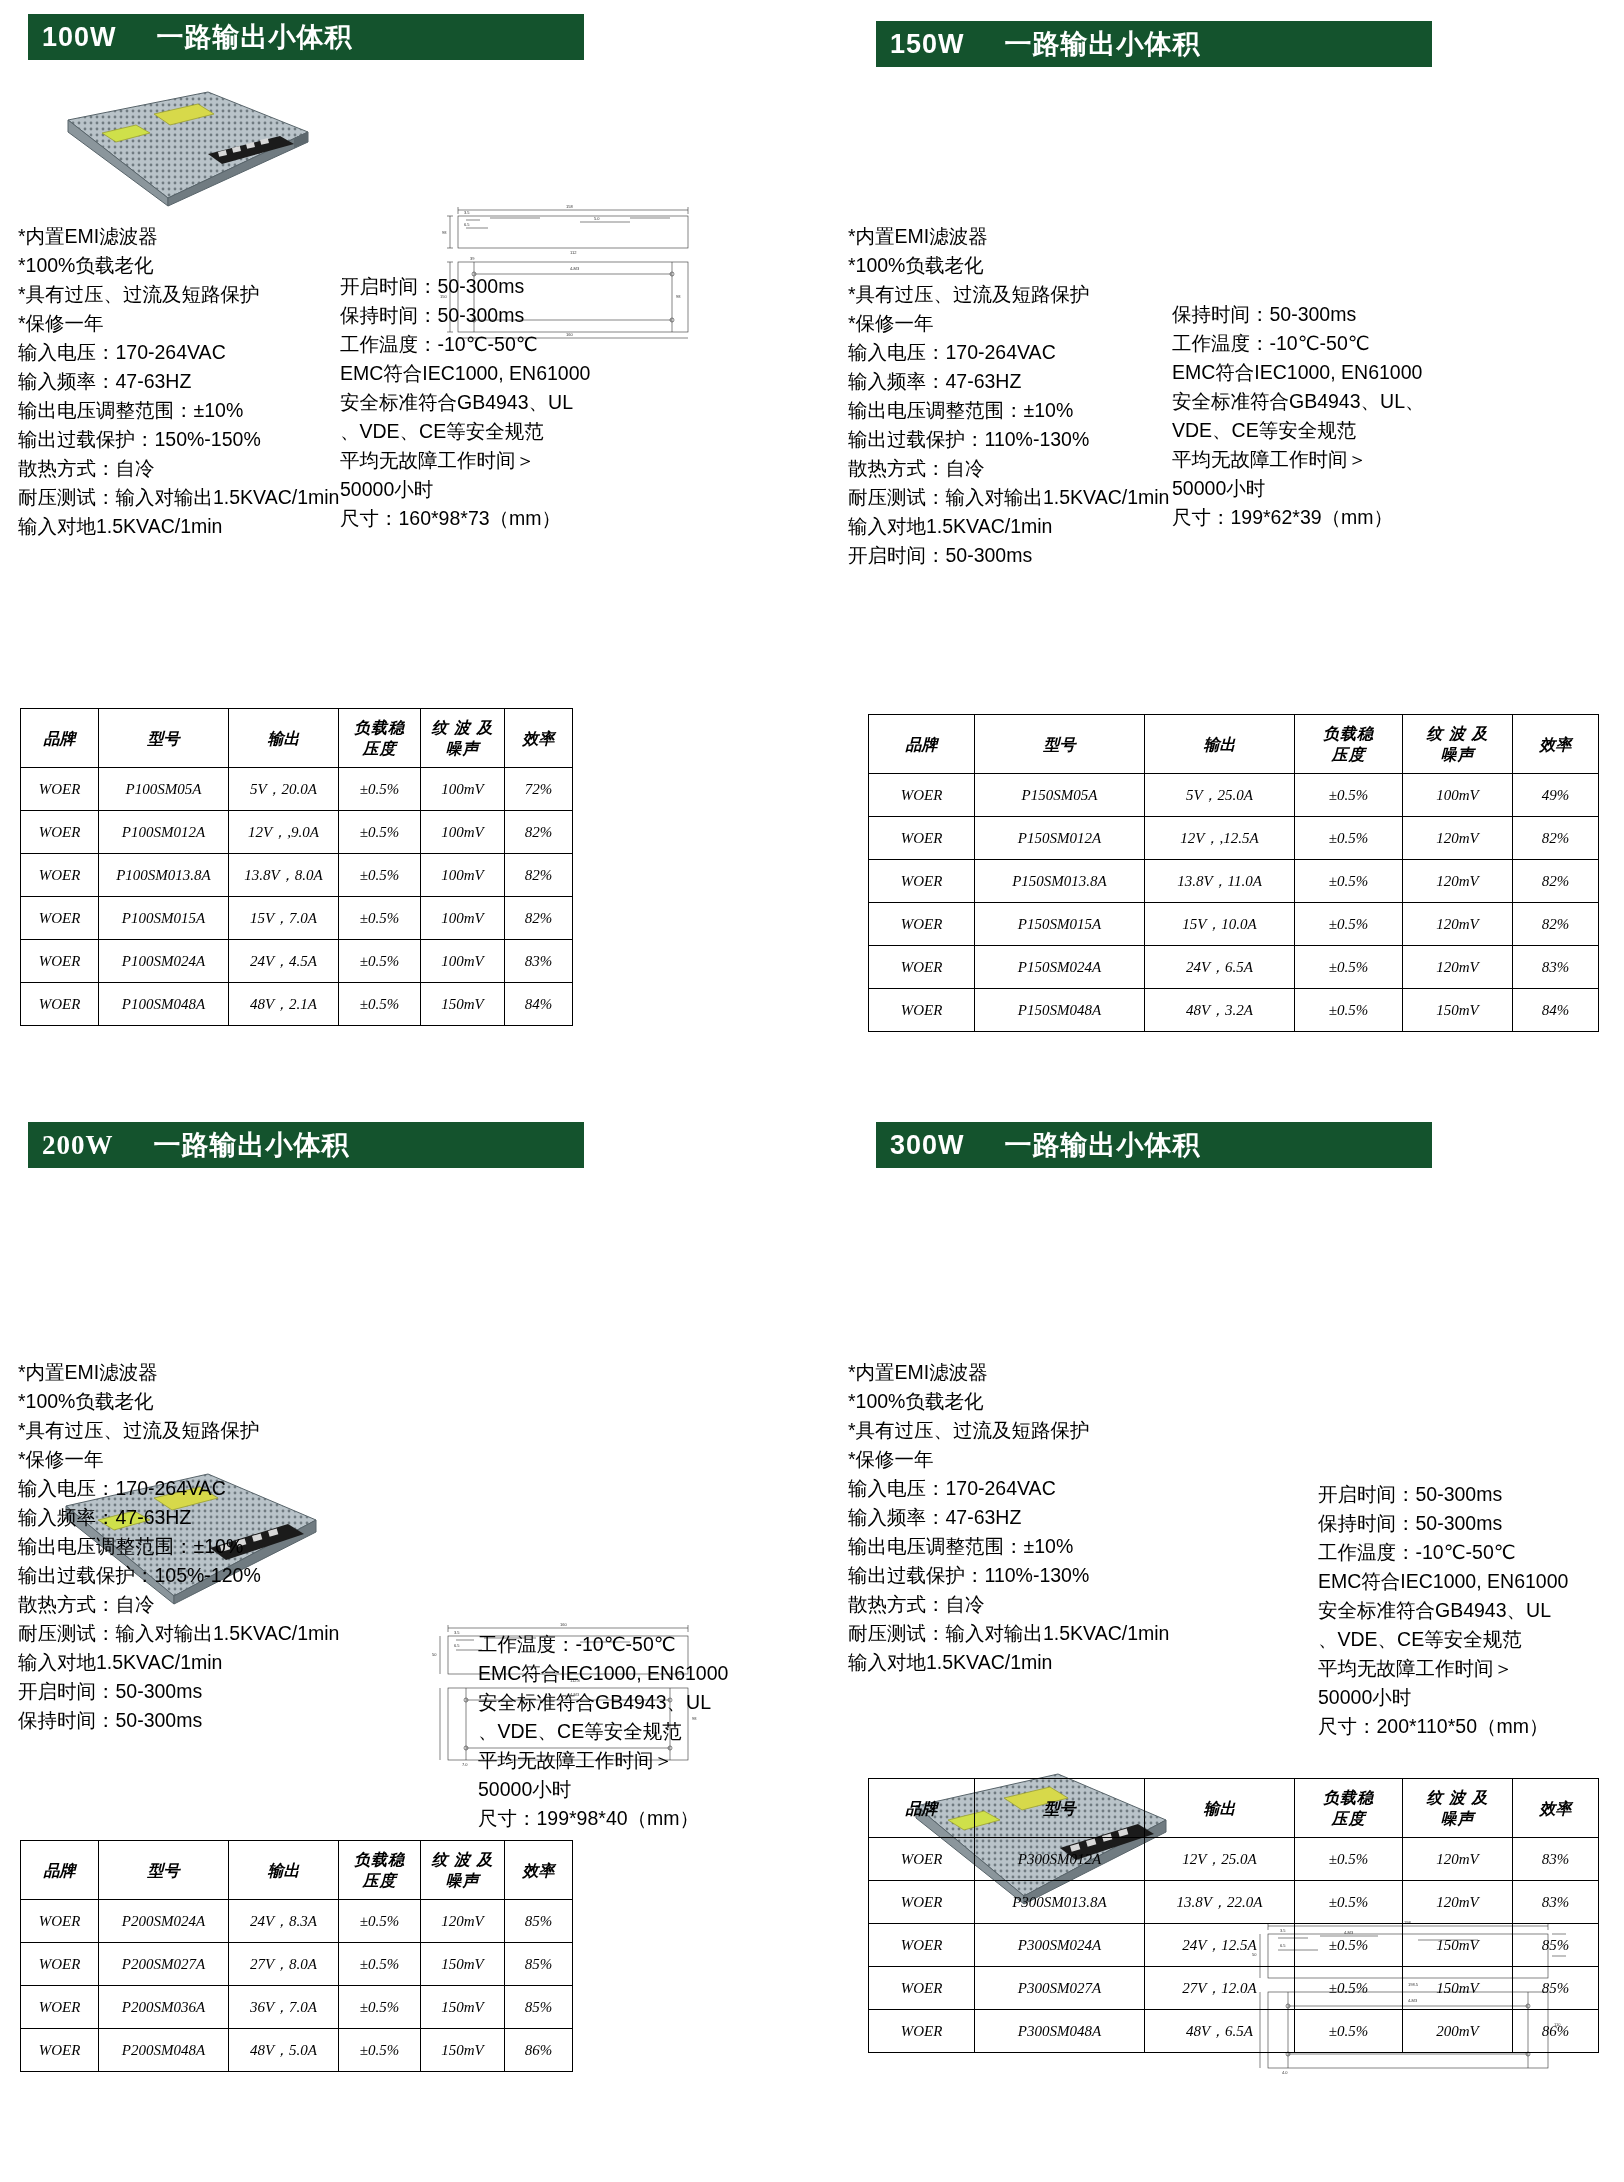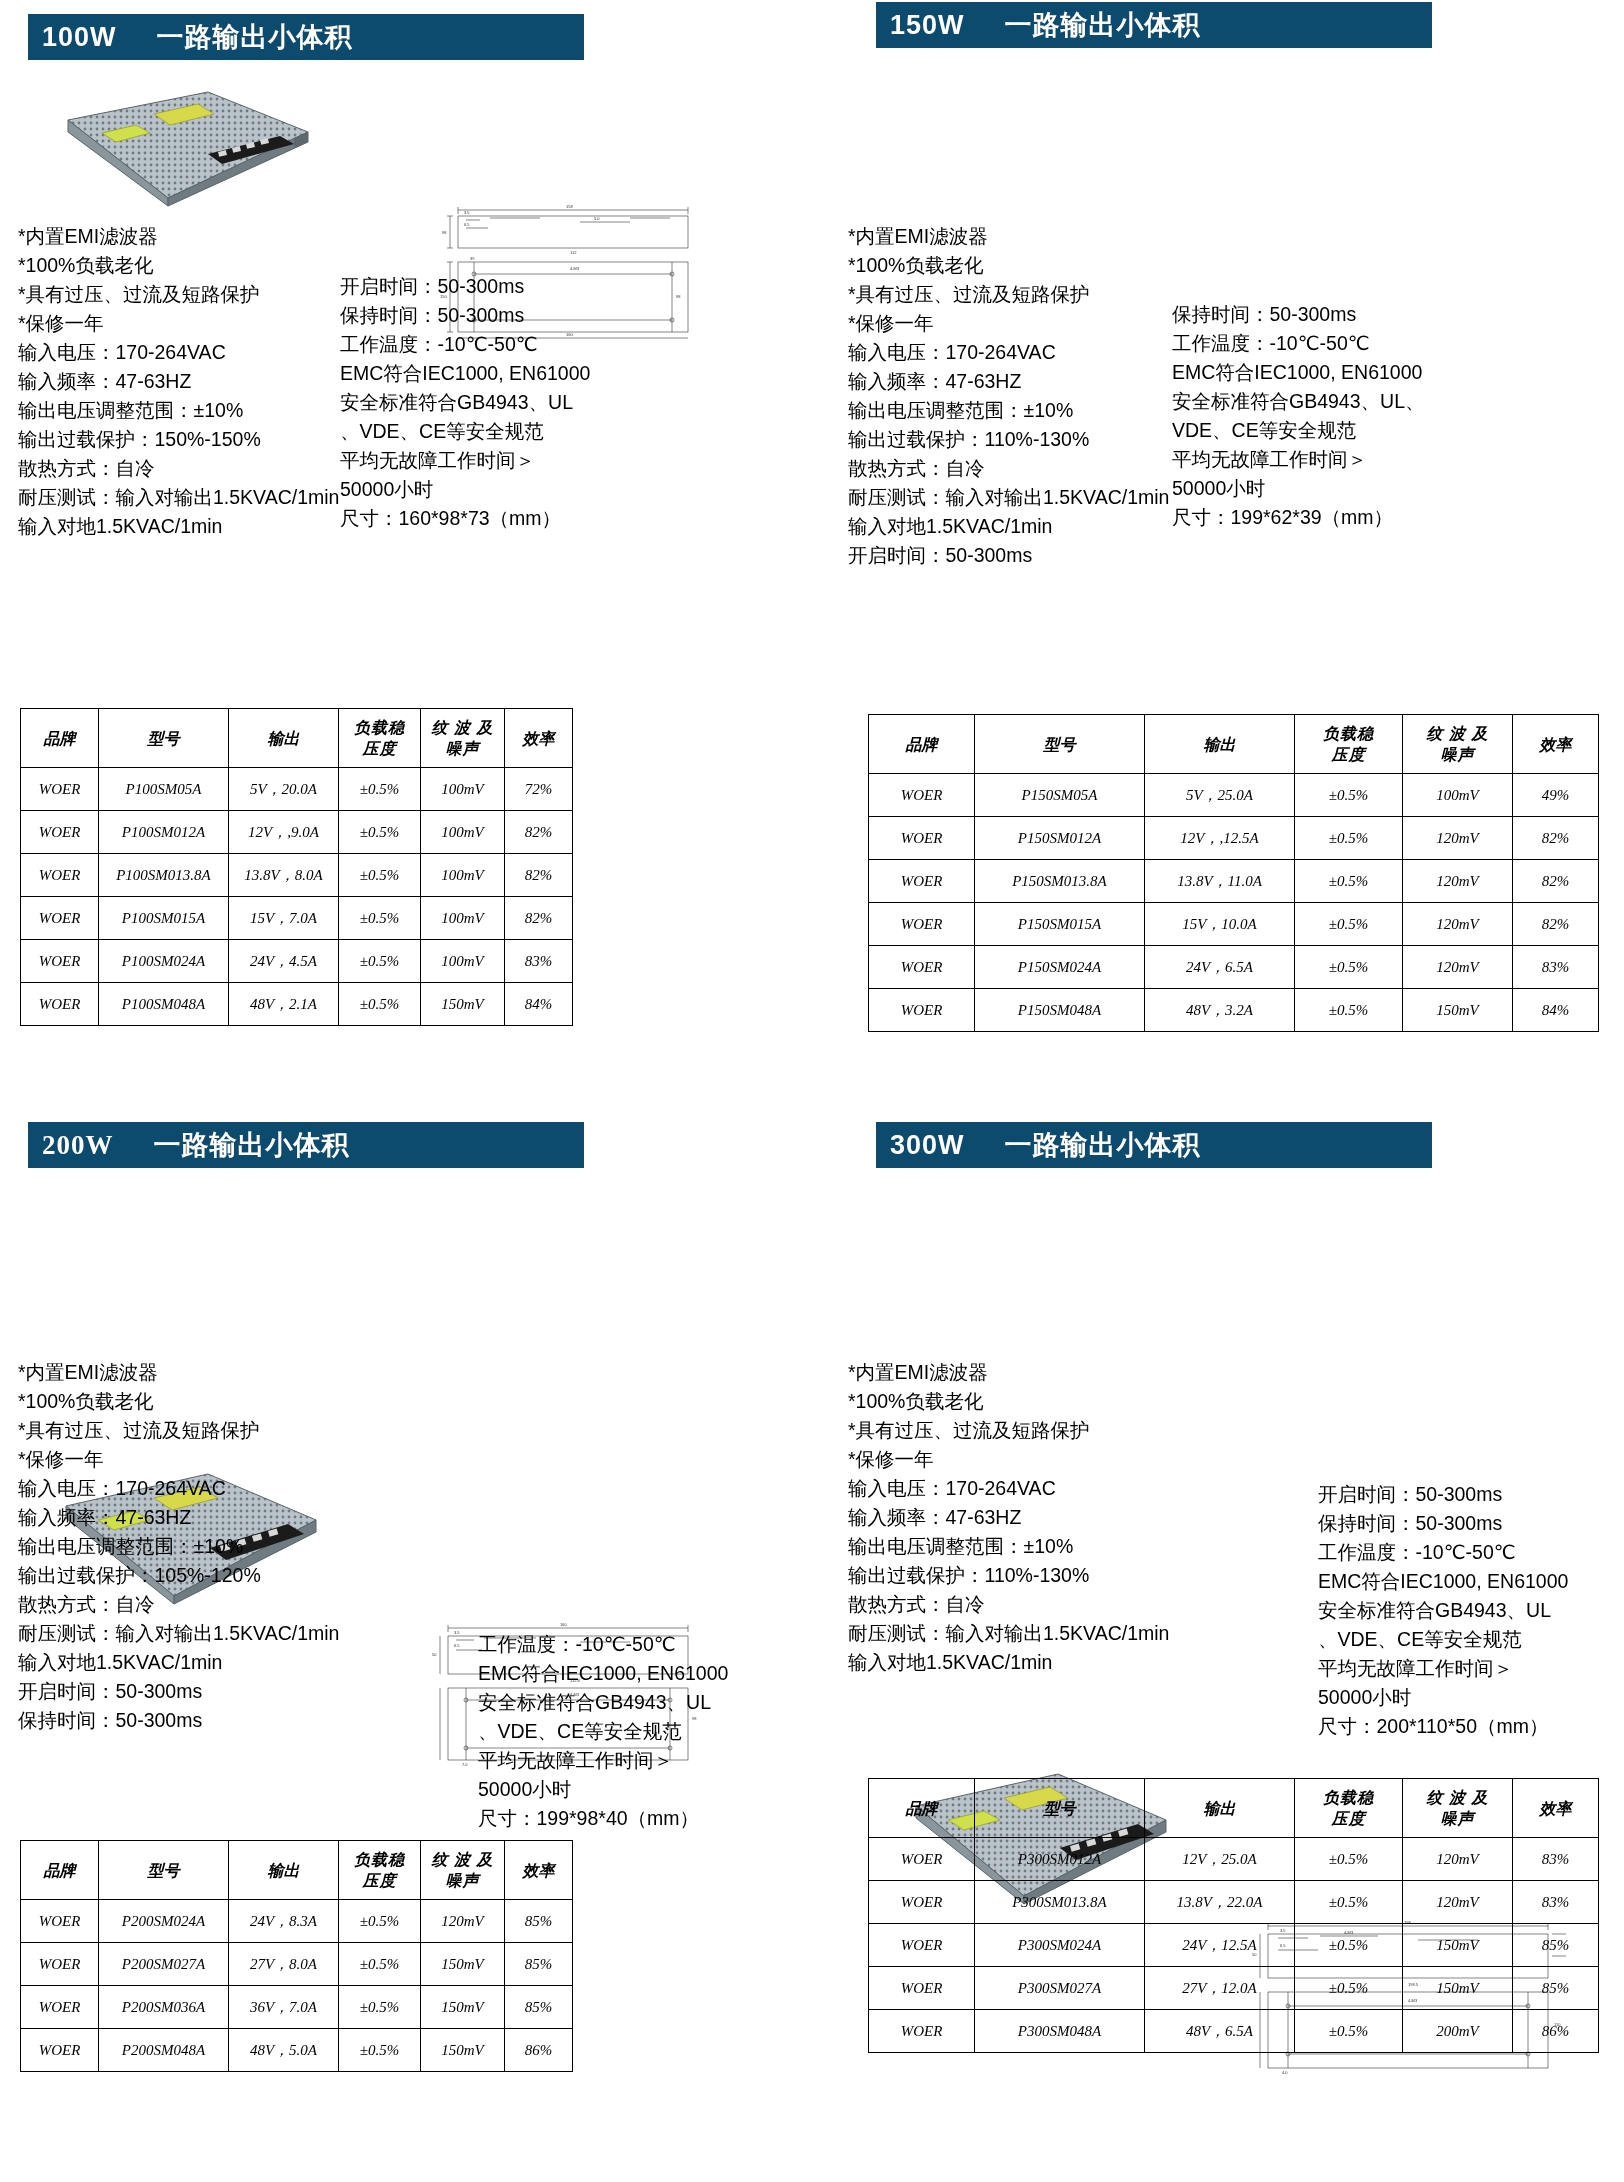--- a/index.html
+++ b/index.html
@@ -1,20 +1,20 @@
 <!DOCTYPE html>
 <html><head>
 <meta charset="utf-8">
 <style>
   html,body{margin:0;padding:0;background:#ffffff;}
   body{width:1624px;height:2182px;font-family:"Liberation Sans","DejaVu Sans",sans-serif;color:#000;}
   .page{position:relative;width:1624px;height:2182px;}
   .panel{position:absolute;}
   
-  .banner{height:46px;background:#0c4a6e;display:flex;align-items:center;}
+  .banner{height:46px;background:#14532d;display:flex;align-items:center;}
   .banner .bar{width:10px;height:46px;background:#ffffff;}
   .banner .txt{color:#ffffff;font-size:27px;font-weight:bold;letter-spacing:1px;padding-left:14px;white-space:nowrap;}
   .banner .w{padding-right:26px;}
   
   .photo{position:relative;overflow:hidden;}
   .photo svg{display:block;}
   
   .drawing{position:relative;}
   
   .specs{font-size:19.5px;line-height:29px;white-space:nowrap;}
@@ -210,21 +210,21 @@
             <td>P100SM048A</td>
             <td>48V，2.1A</td>
             <td>±0.5%</td>
             <td>150mV</td>
             <td>84%</td>
           </tr>
       </tbody>
     </table>
   </div>
 
-  <div class="panel" style="left:866px;top:2px;width:566px;">
+  <div class="panel" style="left:866px;top:21px;width:566px;">
     <div class="banner" style="width:566px;">
       <div class="bar"></div>
       <div class="txt w">150W</div>
       <div class="txt">一路输出小体积</div>
     </div>
   </div>
 
   <div class="panel specs" style="left:848px;top:222px;width:470px;">
     <div>*内置EMI滤波器</div>
     <div>*100%负载老化</div>

